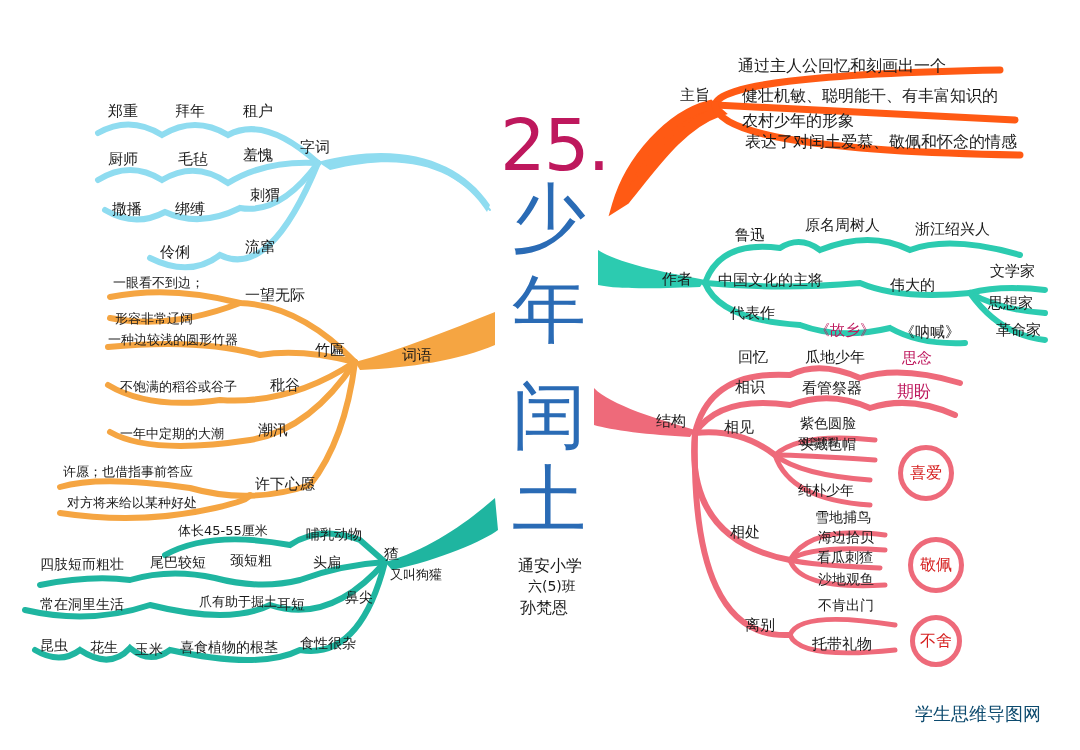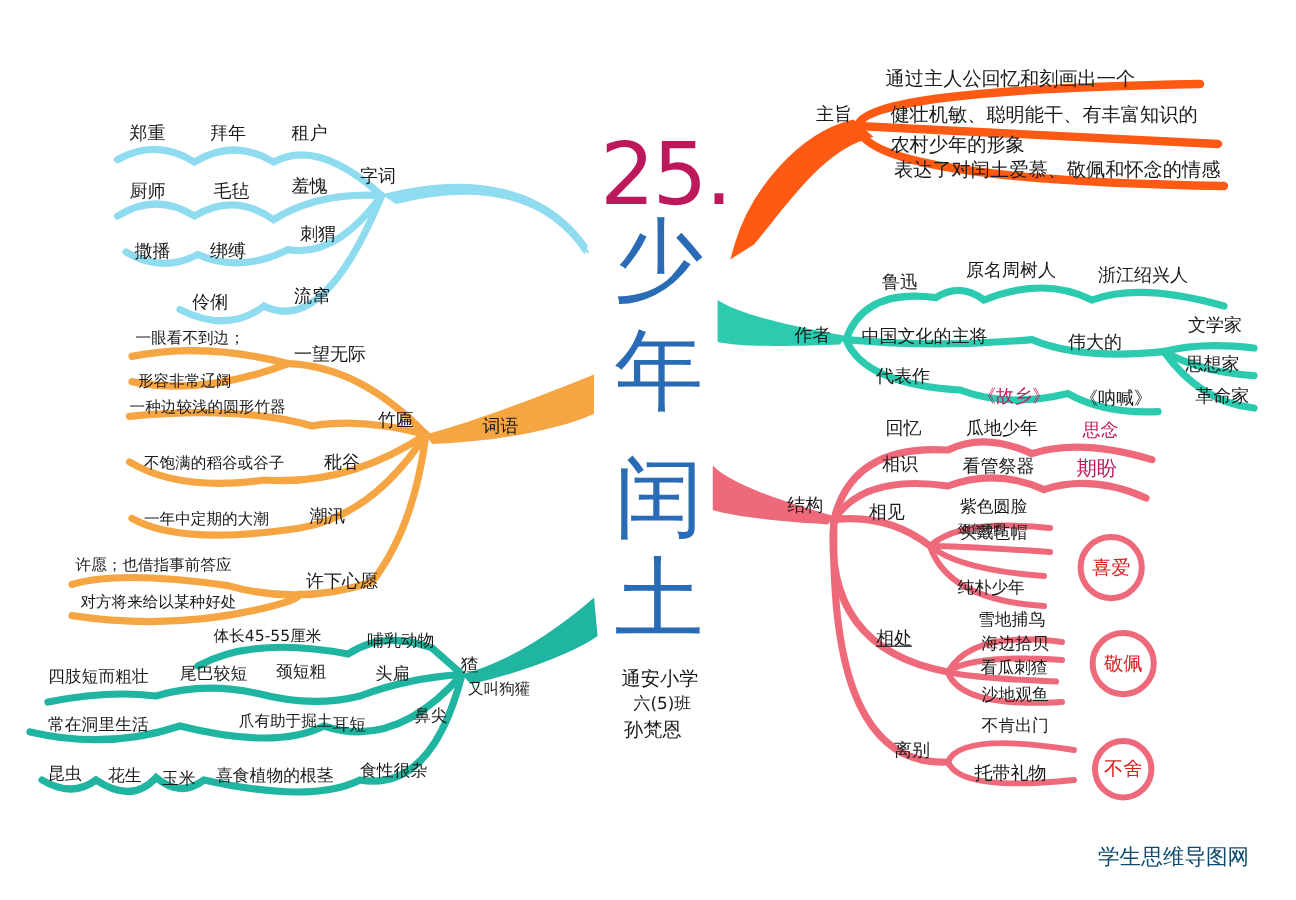--- a/index.html
+++ b/index.html
@@ -180,26 +180,26 @@
 
   <div class="t" style="left:724px;top:420px;">相见</div>
   <div class="t" style="left:800px;top:416px;font-size:14px;">紫色圆脸</div>
   <div class="t" style="left:800px;top:437px;font-size:14px;">头戴毡帽</div>
   <div class="t" style="left:798px;top:437px;font-size:10px;">颈套项圈</div>
   <div class="t" style="left:798px;top:483px;font-size:14px;">纯朴少年</div>
   <div class="circle" style="left:898px;top:445px;width:46px;height:46px;">
       <span>喜爱</span>
     </div>
 
-  <div class="t" style="left:730px;top:525px;text-decoration:underline;">相处</div>
+  <div class="t" style="left:730px;top:525px;">相处</div>
   <div class="t" style="left:815px;top:510px;font-size:14px;">雪地捕鸟</div>
   <div class="t" style="left:818px;top:530px;font-size:14px;">海边拾贝</div>
   <div class="t" style="left:817px;top:550px;font-size:14px;">看瓜刺猹</div>
   <div class="t" style="left:818px;top:572px;font-size:14px;">沙地观鱼</div>
-  <div class="circle" style="left:908px;top:525px;width:46px;height:46px;">
+  <div class="circle" style="left:908px;top:537px;width:46px;height:46px;">
       <span>敬佩</span>
     </div>
 
   <div class="t" style="left:745px;top:618px;">离别</div>
   <div class="t" style="left:818px;top:598px;font-size:14px;">不肯出门</div>
   <div class="t" style="left:812px;top:637px;font-size:15px;">托带礼物</div>
   <div class="circle" style="left:910px;top:615px;width:42px;height:42px;">
       <span>不舍</span>
     </div>
 </div>

